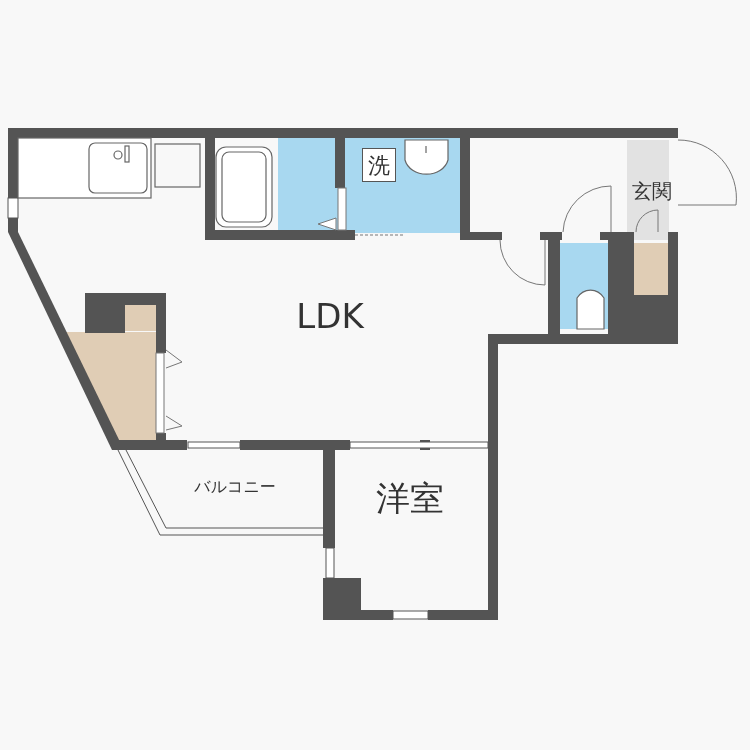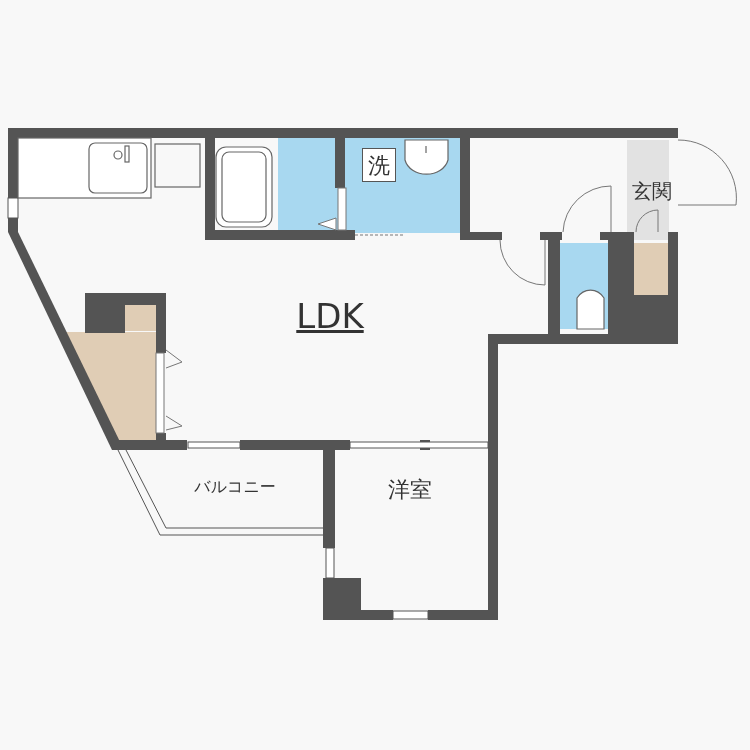--- a/index.html
+++ b/index.html
@@ -1,20 +1,20 @@
 <!DOCTYPE html>
 <html><head>
 <meta charset="utf-8">
 <style>
   html, body { margin: 0; padding: 0; background: #f8f8f8; }
   body { width: 750px; height: 750px; position: relative; overflow: hidden; font-family: "DejaVu Sans", sans-serif; }
   svg { position: absolute; left: 0; top: 0; }
   .lbl { position: absolute; color: #333; text-align: center; line-height: 1.1; white-space: nowrap; }
-  .room-label-ldk { left: 250px; top: 298px; width: 160px; font-size: 34px; text-decoration: underline; }
-  .room-label-yoshitsu { left: 330px; top: 480px; width: 160px; font-size: 22px; font-family: Liberation Mono, monospace; }
+  .room-label-ldk { left: 250px; top: 298px; width: 160px; font-size: 34px; }
+  .room-label-yoshitsu { left: 330px; top: 480px; width: 160px; font-size: 34px; }
   .room-label-balcony { left: 160px; top: 478px; width: 150px; font-size: 16px; }
   .room-label-genkan { left: 622px; top: 180px; width: 60px; font-size: 20px; }
   .room-label-wash { left: 362px; top: 148px; width: 34px; height: 34px; font-size: 22px; background: #fff; line-height: 34px; border: 1px solid #555; box-sizing: border-box; }
 </style>
 </head>
 <body>
 
 <svg width="750" height="750" viewBox="0 0 750 750">
 
   <rect x="278" y="138" width="62" height="92" fill="#a8d8f0"></rect>

